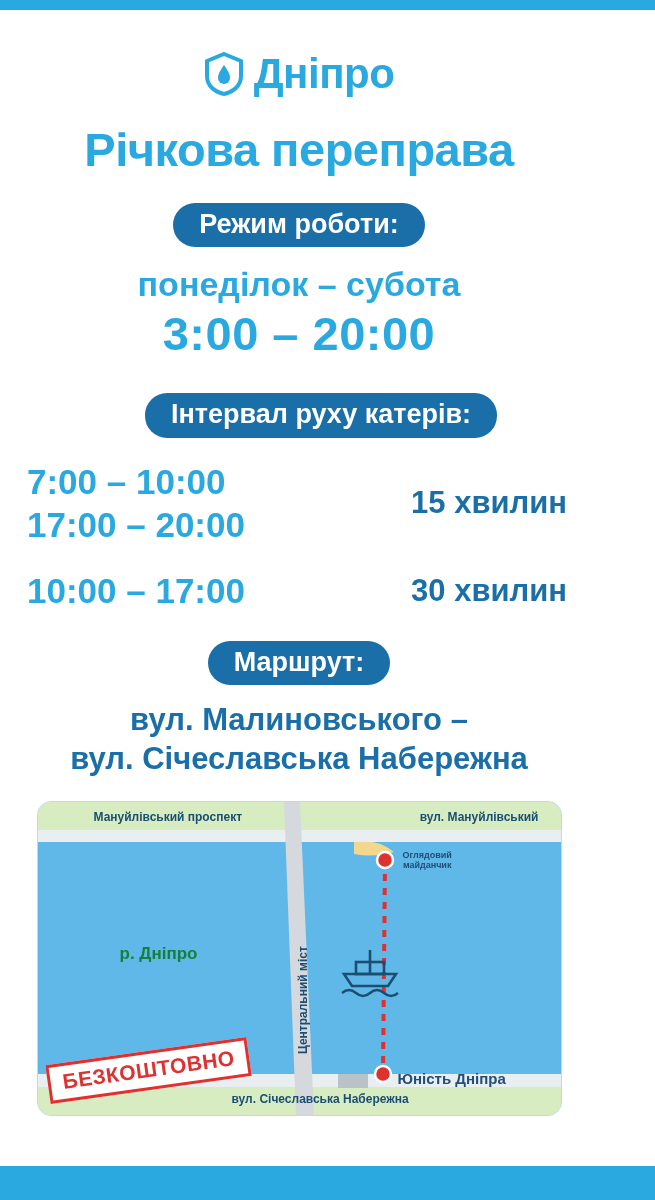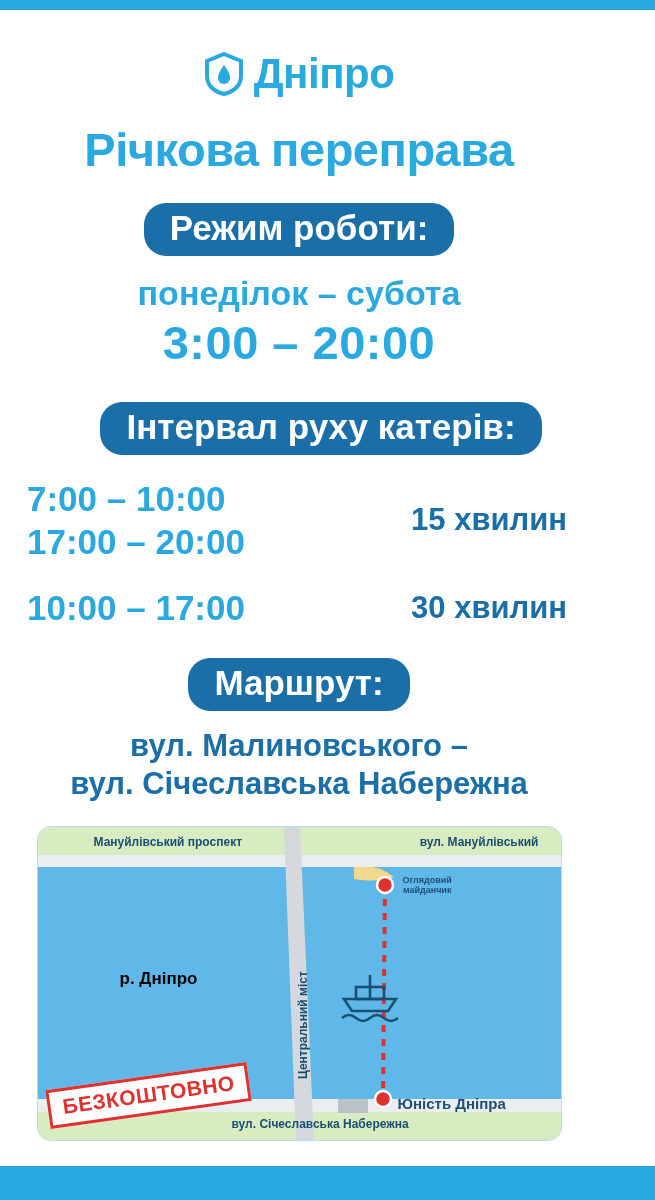--- a/index.html
+++ b/index.html
@@ -74,21 +74,21 @@
   }
 
   
   .pill-row {
     display: flex;
     justify-content: center;
   }
   .pill {
     background: #1b6fa8;
     color: #ffffff;
-    font-size: 35px;
+    font-size: 27px;
     font-weight: bold;
     border-radius: 22px;
     padding: 7px 26px 9px 26px;
     line-height: 1.05;
     white-space: nowrap;
   }
 
   .schedule-days {
     margin-top: 18px;
     text-align: center;
@@ -174,21 +174,21 @@
   }
   .map-label.small {
     font-size: 9px;
     color: #214f77;
     font-weight: bold;
     text-align: center;
     line-height: 1.15;
   }
   .map-label.river {
     font-size: 17px;
-    color: #000000;
+    color: #15803d;
   }
   .map-label.vertical {
     transform: rotate(-90deg);
     transform-origin: left top;
     font-size: 12px;
   }
   .stamp {
     position: absolute;
     left: 10px;
     bottom: 26px;

